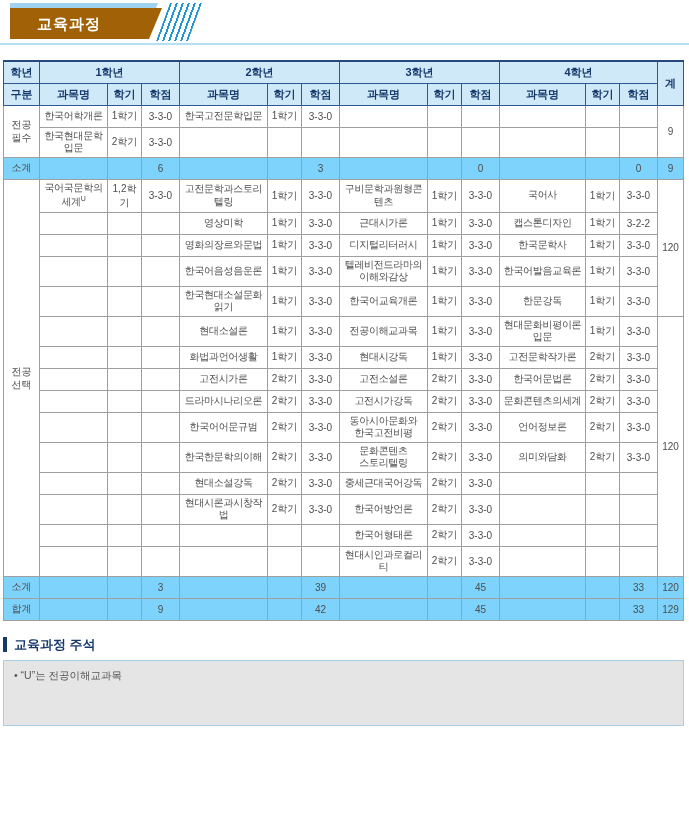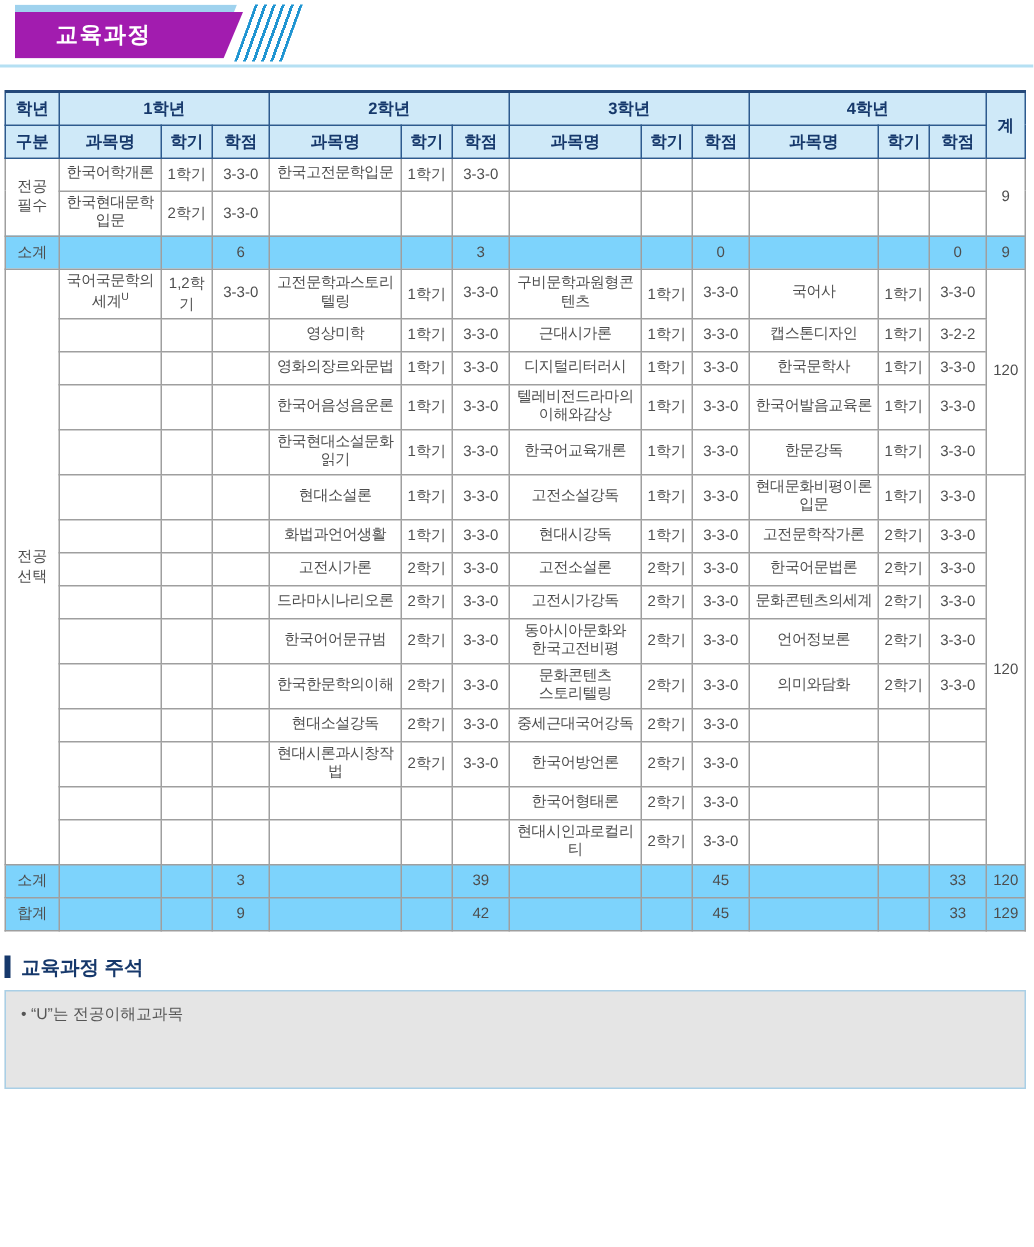--- a/index.html
+++ b/index.html
@@ -5,21 +5,21 @@
   html,body{margin:0;padding:0;background:#ffffff;}
   body{
     width:689px;height:831px;overflow:hidden;
     font-family:"Liberation Sans","DejaVu Sans",sans-serif;
     color:#4d4d4d;
   }
   
   .banner{position:relative;height:46px;}
   .banner-topstrip{position:absolute;left:10px;top:3px;width:148px;height:5px;background:#9fd2ee;
     clip-path:polygon(0 0,100% 0,calc(100% - 2px) 100%,0 100%);}
-  .banner-bar{position:absolute;left:10px;top:8px;width:152px;height:31px;background:#a21caf;
+  .banner-bar{position:absolute;left:10px;top:8px;width:152px;height:31px;background:#a16207;
     clip-path:polygon(0 0,100% 0,calc(100% - 13px) 100%,0 100%);
     color:#fff;font-size:15px;font-weight:bold;letter-spacing:1px;
     line-height:31px;padding-left:27px;box-sizing:border-box;}
   .banner-stripes{position:absolute;left:163px;top:3px;width:32px;height:38px;
     transform:skewX(-20deg);
     background:repeating-linear-gradient(90deg,#2095d2 0 2px,transparent 2px 6px);}
   .banner-underline{position:absolute;left:0;right:0;top:43px;height:2px;background:#b5e0f3;}
   
   .tbl-wrap{margin:14px 0 0 3px;}
   table{border-collapse:collapse;table-layout:fixed;width:634px;
@@ -218,21 +218,21 @@
           <td>1학기</td>
           <td>3-3-0</td>
         </tr>
         <tr>
           <td></td>
           <td></td>
           <td></td>
           <td class="name">현대소설론</td>
           <td>1학기</td>
           <td>3-3-0</td>
-          <td class="name">고전소설강독</td>
+          <td class="name">전공이해교과목</td>
           <td>1학기</td>
           <td>3-3-0</td>
           <td class="name">현대문화비평이론
 입문</td>
           <td>1학기</td>
           <td>3-3-0</td>
           <td class="total-cell" rowspan="10">120</td>
         </tr>
         <tr>
           <td></td>

